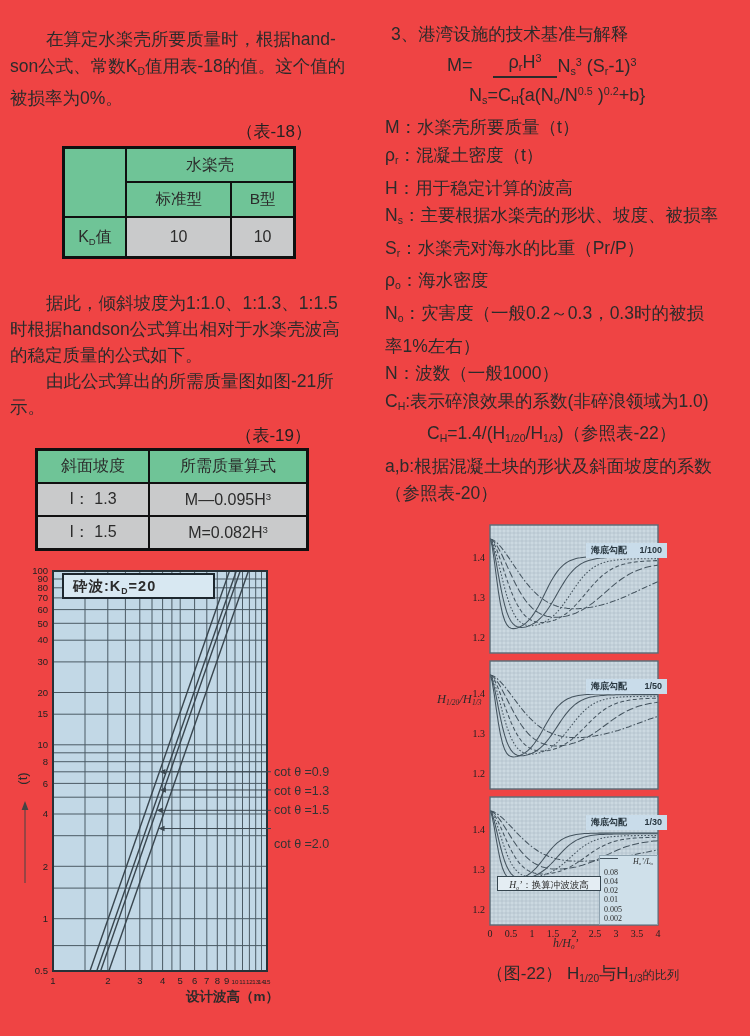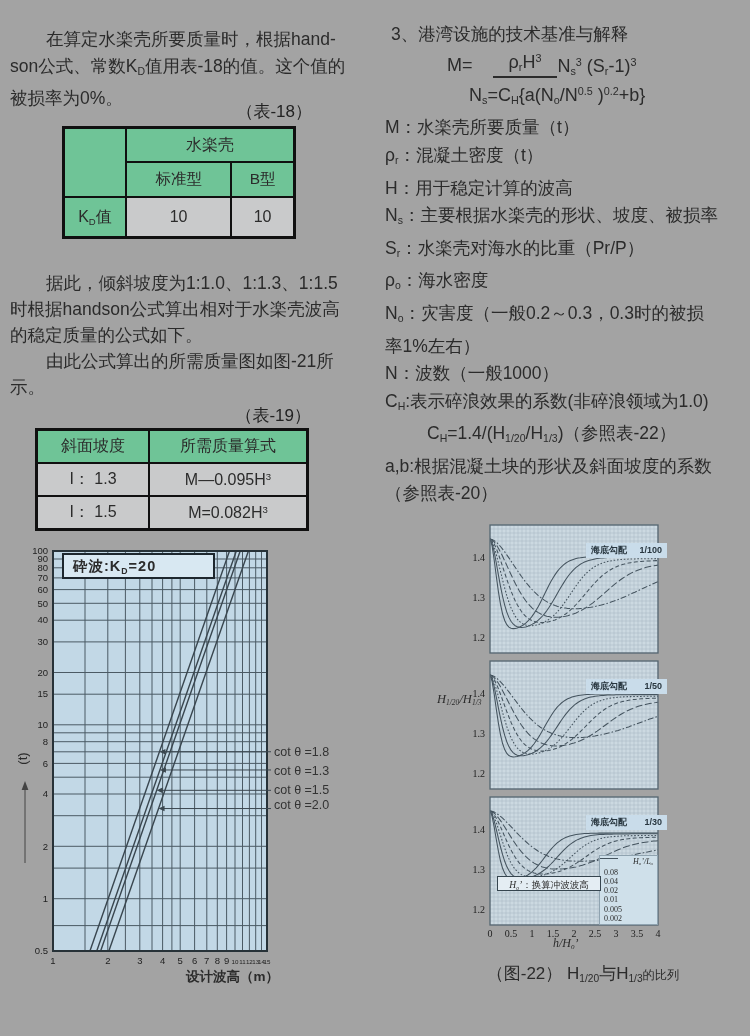--- a/index.html
+++ b/index.html
@@ -1,32 +1,32 @@
 <!DOCTYPE html>
 <html><head>
 <meta charset="utf-8">
 <style>
   html,body{margin:0;padding:0;background:#e9e9e9;}
-  .page{position:relative;width:750px;height:1036px;background:#a3a3a3;overflow:hidden;
+  .page{position:relative;width:750px;height:1036px;background:#ef4444;overflow:hidden;
         font-family:"Liberation Sans","DejaVu Sans",sans-serif;color:#2b2b2b;text-decoration:underline;}
   .col{position:absolute;top:0;}
   .col-left{left:10px;top:18px;width:366px;}
   .col-right{left:385px;top:14px;width:360px;}
 
   .para{font-size:17.5px;line-height:27px;}
   .para .ln{white-space:nowrap;}
   .ln.indent{padding-left:36px;}
   sub{font-size:60%;vertical-align:-0.30em;}
   sup{font-size:60%;vertical-align:0.55em;}
   .it{font-style:italic;font-family:"Liberation Serif","DejaVu Serif",serif;}
   .sm{font-size:72%;}
 
   
   .twrap{position:relative;}
-  .t18wrap{margin-top:14px;margin-left:52px;width:234px;}
+  .t18wrap{margin-top:34px;margin-left:52px;width:234px;}
   .t19wrap{margin-top:28px;margin-left:25px;width:274px;}
   .tcap{position:absolute;font-size:17px;color:#222;white-space:nowrap;}
   .t18wrap .tcap{top:-26px;right:-16px;}
   .t19wrap .tcap{top:-24px;right:-2px;}
   table.doc{border-collapse:collapse;border:3px solid #101010;width:100%;}
   table.doc td{border:2px solid #101010;text-align:center;vertical-align:middle;}
   td.g{background:#6fc497;}
   td.d{background:#c9cacb;}
   .t18 td{font-size:15.5px;}
   .t18 tr:nth-child(1) td{height:30px;font-size:16px;}
@@ -37,21 +37,21 @@
   .t19 td:first-child{width:108px;}
 
   
   .fig21{position:relative;width:360px;height:442px;margin-top:14px;}
   .fig21 svg{position:absolute;left:0;top:0;}
   .f21-title{position:absolute;left:52px;top:8px;width:140px;height:22px;line-height:22px;
              background:#d8e8f2;border:2px solid #1d272e;font-size:14.5px;font-weight:700;
              padding-left:9px;letter-spacing:1px;white-space:nowrap;}
   .f21-ylab{position:absolute;left:6px;top:206px;font-size:13px;transform:rotate(-90deg);}
   .cot{position:absolute;left:264px;font-size:12.5px;color:#333;white-space:nowrap;}
-  .cot.c0{top:200px}.cot.c1{top:219px}.cot.c2{top:238px}.cot.c3{top:253px}
+  .cot.c0{top:200px}.cot.c1{top:219px}.cot.c2{top:238px}.cot.c3{top:272px}
   .f21-xlab{position:absolute;left:176px;top:423px;font-size:13.5px;font-weight:600;white-space:nowrap;}
 
   
   .fig22{position:relative;width:233px;height:432px;margin-left:52px;margin-top:12px;}
   .fig22 svg{position:absolute;left:0;top:0;}
   .plab{position:absolute;left:149px;width:71px;height:15px;background:#c9dcea;
         display:flex;justify-content:space-between;align-items:center;padding:0 5px;
         font-size:9px;font-weight:700;color:#28363f;}
   .plab.p0{top:23px}.plab.p1{top:159px}.plab.p2{top:295px}
   .f22-ylab{position:absolute;left:0px;top:172px;font-size:12.5px;white-space:nowrap;}
@@ -187,21 +187,21 @@
           <text x="38" y="47.76512084317094" text-anchor="end" font-size="9.5" fill="#222" font-family="Liberation Sans, sans-serif">60</text>
           <text x="38" y="36.12741255483631" text-anchor="end" font-size="9.5" fill="#222" font-family="Liberation Sans, sans-serif">70</text>
           <text x="38" y="26.046371093062135" text-anchor="end" font-size="9.5" fill="#222" font-family="Liberation Sans, sans-serif">80</text>
           <text x="38" y="17.154262334154673" text-anchor="end" font-size="9.5" fill="#222" font-family="Liberation Sans, sans-serif">90</text>
           <text x="38" y="9.2" text-anchor="end" font-size="9.5" fill="#222" font-family="Liberation Sans, sans-serif">100</text>
           <line x1="15" y1="318" x2="15" y2="243" stroke="#444" stroke-width="1"></line>
           <polygon points="15,236 11.6,245 18.4,245" fill="#444"></polygon>
         </svg>
       <div class="f21-title"><span>砕波:K</span><sub>D</sub><span>=20</span></div>
       <div class="f21-ylab">(t)</div>
-      <div class="cot c0">cot θ =1.8</div>
+      <div class="cot c0">cot θ =0.9</div>
       <div class="cot c1">cot θ =1.3</div>
       <div class="cot c2">cot θ =1.5</div>
       <div class="cot c3">cot θ =2.0</div>
       <div class="f21-xlab">设计波高（m）</div>
     </div>
 
   </div>
 
   <div class="col col-right">
     <div class="heading" style="padding-top:8px;">3、港湾设施的技术基准与解释</div>

